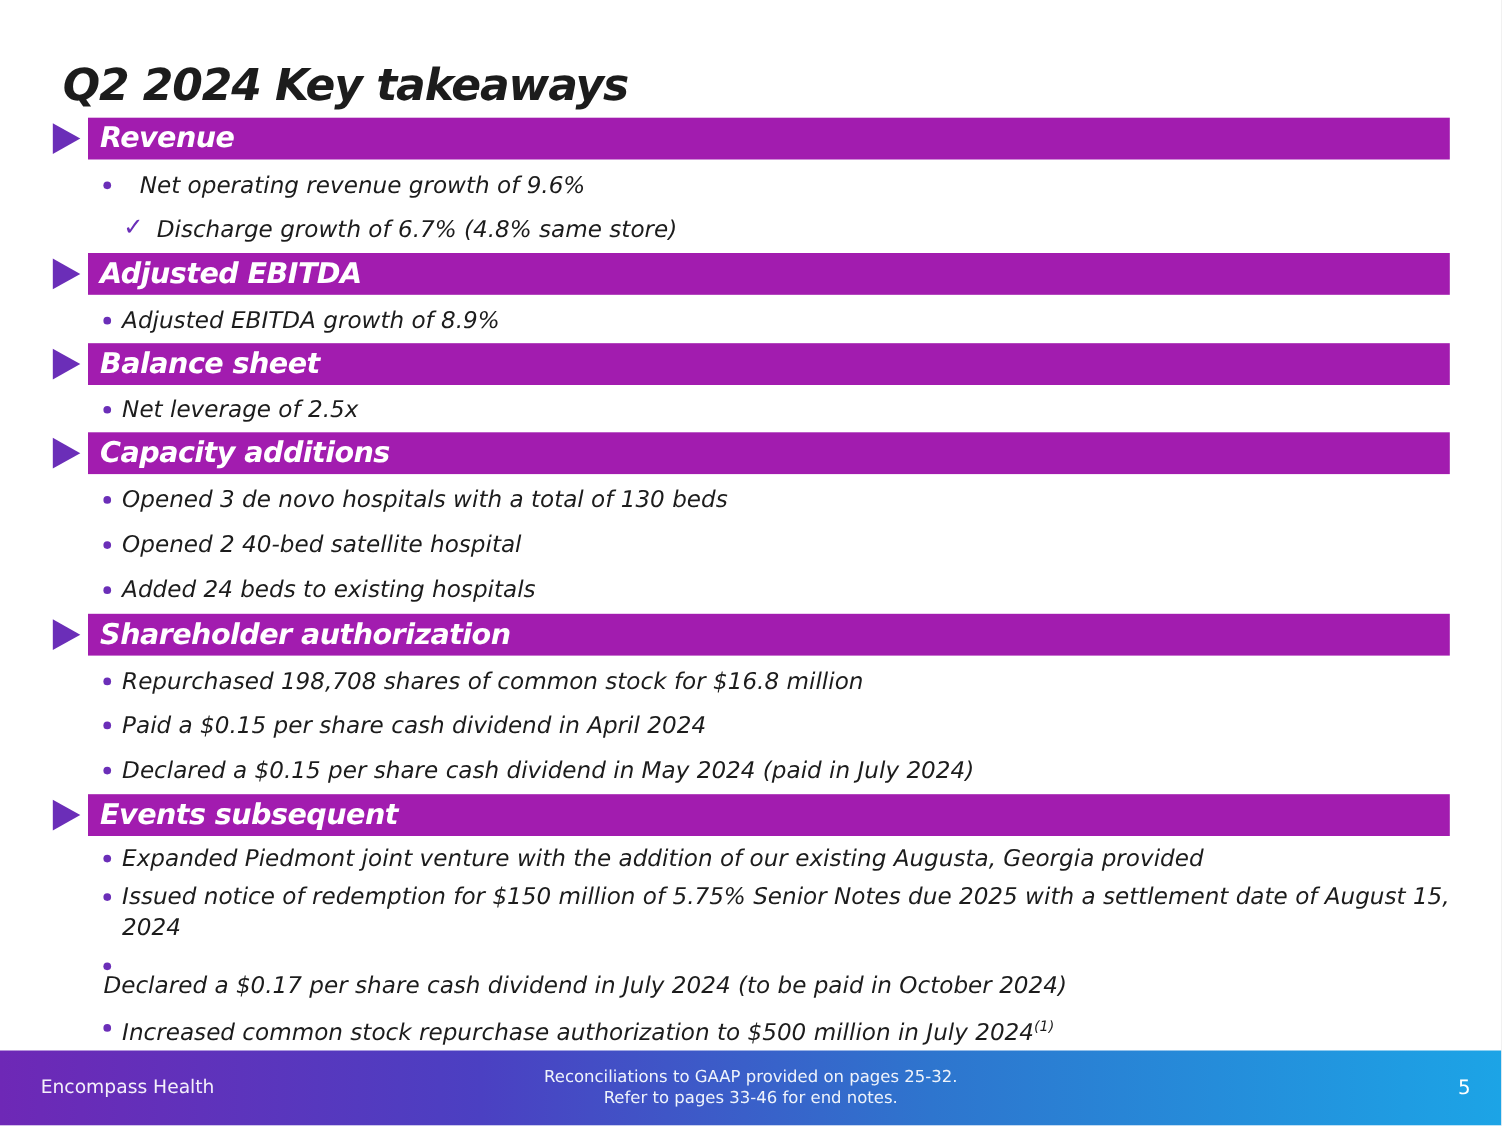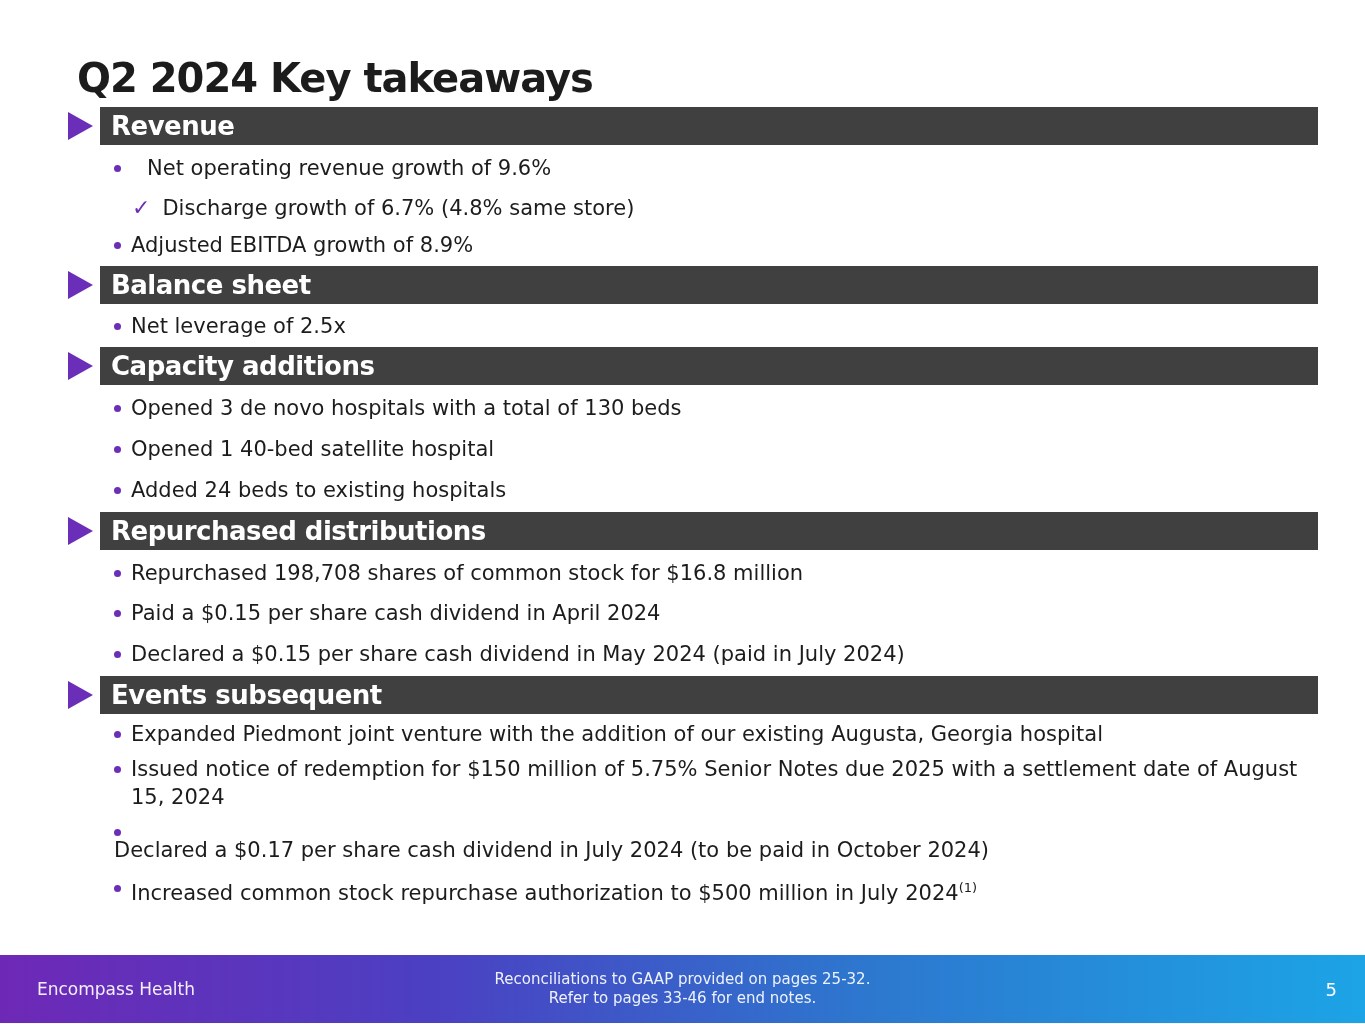--- a/index.html
+++ b/index.html
@@ -5,21 +5,21 @@
   html, body { margin: 0; padding: 0; background: #e8e8e8; }
   .slide {
     position: relative;
     width: 1365px;
     height: 1024px;
     background: #ffffff;
     overflow: hidden;
     font-family: "DejaVu Sans", "Liberation Sans", sans-serif;
     color: #1e1e1e;
   }
-  .content { padding: 0 47px 0 68px; }
+  .content { padding: 0 47px 0 48px; font-style: italic; }
   .slide-title {
     margin: 55px 0 0 9px;
     font-size: 40px;
     font-weight: bold;
     color: #1c1c1c;
     letter-spacing: -1px;
     line-height: 1.15;
   }
   .section-bar-row {
     display: flex;
@@ -29,21 +29,21 @@
     flex: none;
     width: 0; height: 0;
     border-top: 14px solid transparent;
     border-bottom: 14px solid transparent;
     border-left: 25px solid #6B2EB8;
     margin-right: 7px;
   }
   .section-bar {
     flex: 1;
     height: 38px;
-    background: #404040;
+    background: #a21caf;
     color: #ffffff;
     font-size: 26px;
     font-weight: bold;
     line-height: 38px;
     padding-left: 11px;
     letter-spacing: -0.5px;
     white-space: nowrap;
   }
   .bullet {
     display: flex;
@@ -118,20 +118,24 @@
     </div>
     <div class="bullet" style="margin-top:9px;gap:16px;">
       <span class="dot-icon"></span>
       <span class="bullet-text">Net operating revenue growth of 9.6%</span>
     </div>
     <div class="bullet check" style="margin-top:12px;">
       <span class="check-icon">✓</span>
       <span class="bullet-text">Discharge growth of 6.7% (4.8% same store)</span>
     </div>
 
+    <div class="section-bar-row" style="margin-top:8px;">
+      <span class="arrow-icon"></span>
+      <div class="section-bar">Adjusted EBITDA</div>
+    </div>
     <div class="bullet" style="margin-top:9px;">
       <span class="dot-icon"></span>
       <span class="bullet-text">Adjusted EBITDA growth of 8.9%</span>
     </div>
 
     <div class="section-bar-row" style="margin-top:7px;">
       <span class="arrow-icon"></span>
       <div class="section-bar">Balance sheet</div>
     </div>
     <div class="bullet" style="margin-top:8px;">
@@ -142,51 +146,51 @@
     <div class="section-bar-row" style="margin-top:7px;justify-content:center;">
       <span class="arrow-icon"></span>
       <div class="section-bar">Capacity additions</div>
     </div>
     <div class="bullet" style="margin-top:9px;">
       <span class="dot-icon"></span>
       <span class="bullet-text">Opened 3 de novo hospitals with a total of 130 beds</span>
     </div>
     <div class="bullet" style="margin-top:13px;">
       <span class="dot-icon"></span>
-      <span class="bullet-text">Opened 1 40-bed satellite hospital</span>
+      <span class="bullet-text">Opened 2 40-bed satellite hospital</span>
     </div>
     <div class="bullet" style="margin-top:13px;">
       <span class="dot-icon"></span>
       <span class="bullet-text">Added 24 beds to existing hospitals</span>
     </div>
 
     <div class="section-bar-row" style="margin-top:8px;">
       <span class="arrow-icon"></span>
-      <div class="section-bar">Repurchased distributions</div>
+      <div class="section-bar">Shareholder authorization</div>
     </div>
     <div class="bullet" style="margin-top:9px;">
       <span class="dot-icon"></span>
       <span class="bullet-text">Repurchased 198,708 shares of common stock for $16.8 million</span>
     </div>
     <div class="bullet" style="margin-top:12px;">
       <span class="dot-icon"></span>
       <span class="bullet-text">Paid a $0.15 per share cash dividend in April 2024</span>
     </div>
     <div class="bullet" style="margin-top:13px;">
       <span class="dot-icon"></span>
       <span class="bullet-text">Declared a $0.15 per share cash dividend in May 2024 (paid in July 2024)</span>
     </div>
 
     <div class="section-bar-row" style="margin-top:8px;">
       <span class="arrow-icon"></span>
       <div class="section-bar">Events subsequent</div>
     </div>
     <div class="bullet" style="margin-top:6px;">
       <span class="dot-icon"></span>
-      <span class="bullet-text">Expanded Piedmont joint venture with the addition of our existing Augusta, Georgia hospital</span>
+      <span class="bullet-text">Expanded Piedmont joint venture with the addition of our existing Augusta, Georgia provided</span>
     </div>
     <div class="bullet" style="margin-top:7px;">
       <span class="dot-icon"></span>
       <span class="bullet-text">Issued notice of redemption for $150 million of 5.75% Senior Notes due 2025 with a settlement date of August 15, 2024</span>
     </div>
     <div class="bullet" style="margin-top:7px;flex-direction:column;">
       <span class="dot-icon"></span>
       <span class="bullet-text">Declared a $0.17 per share cash dividend in July 2024 (to be paid in October 2024)</span>
     </div>
     <div class="bullet" style="margin-top:10px;">

